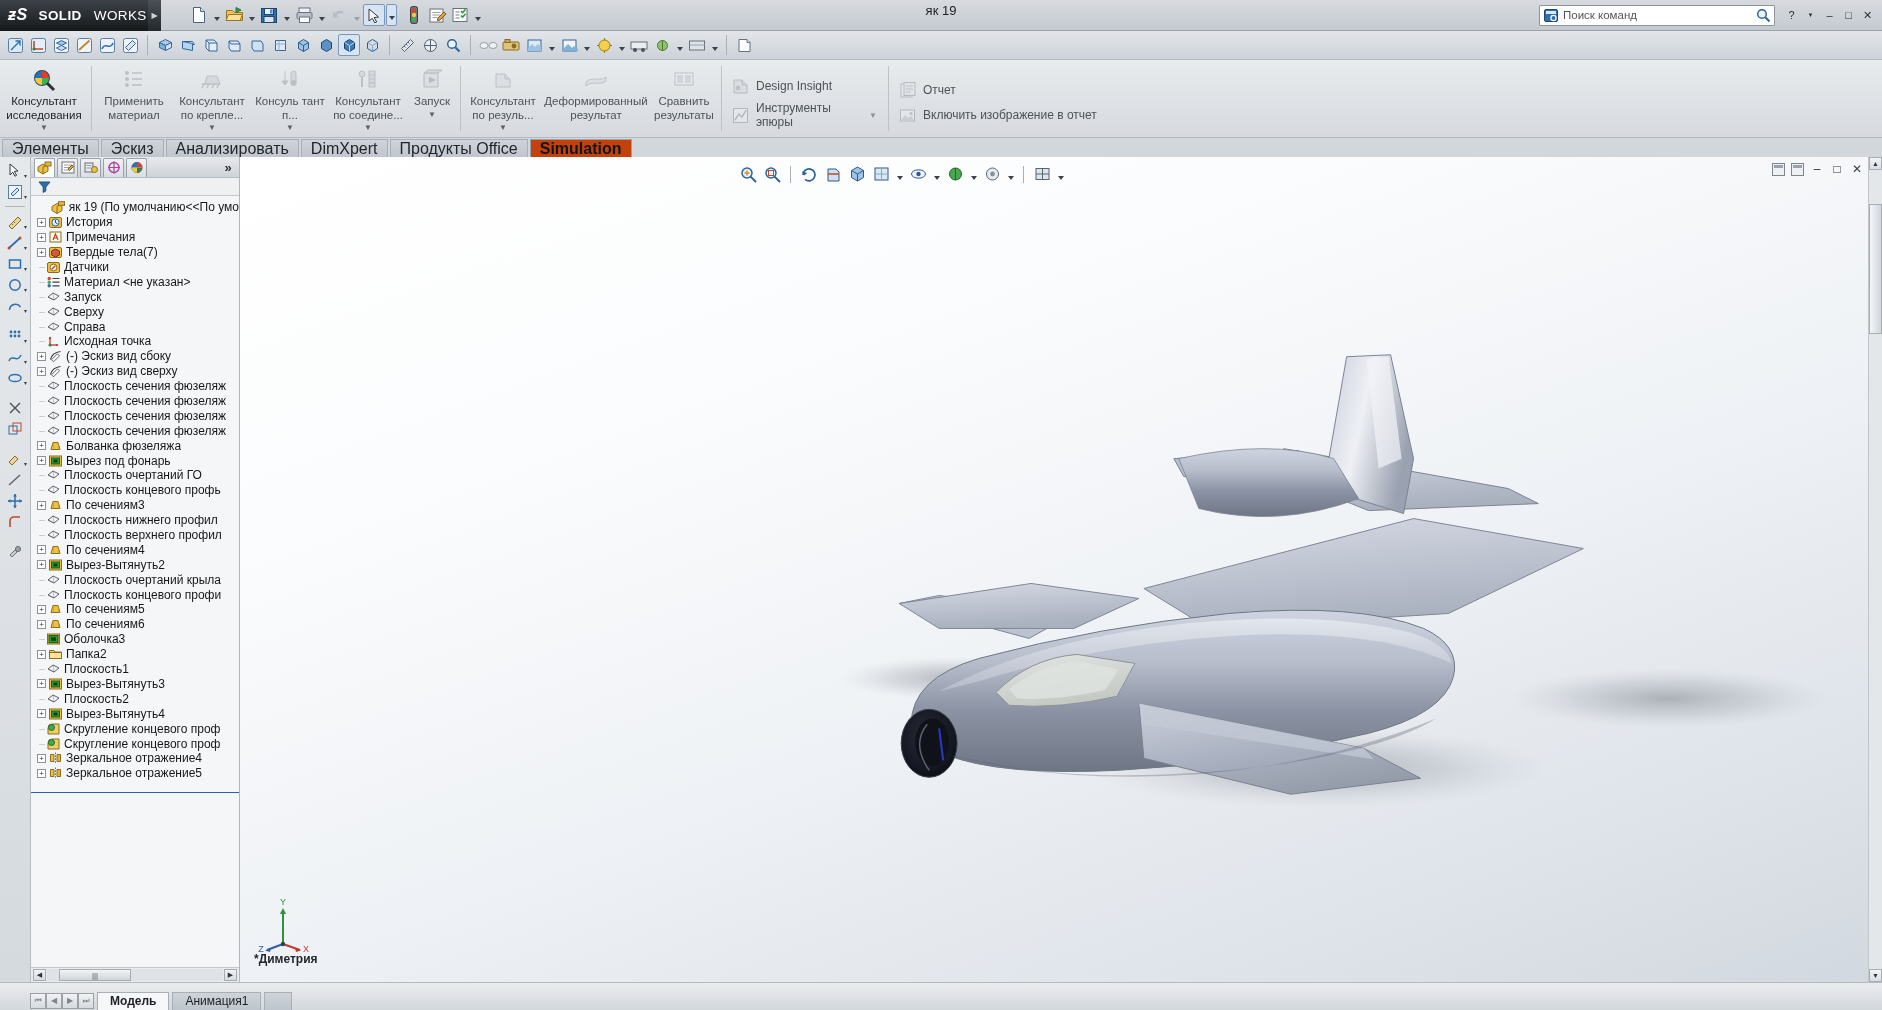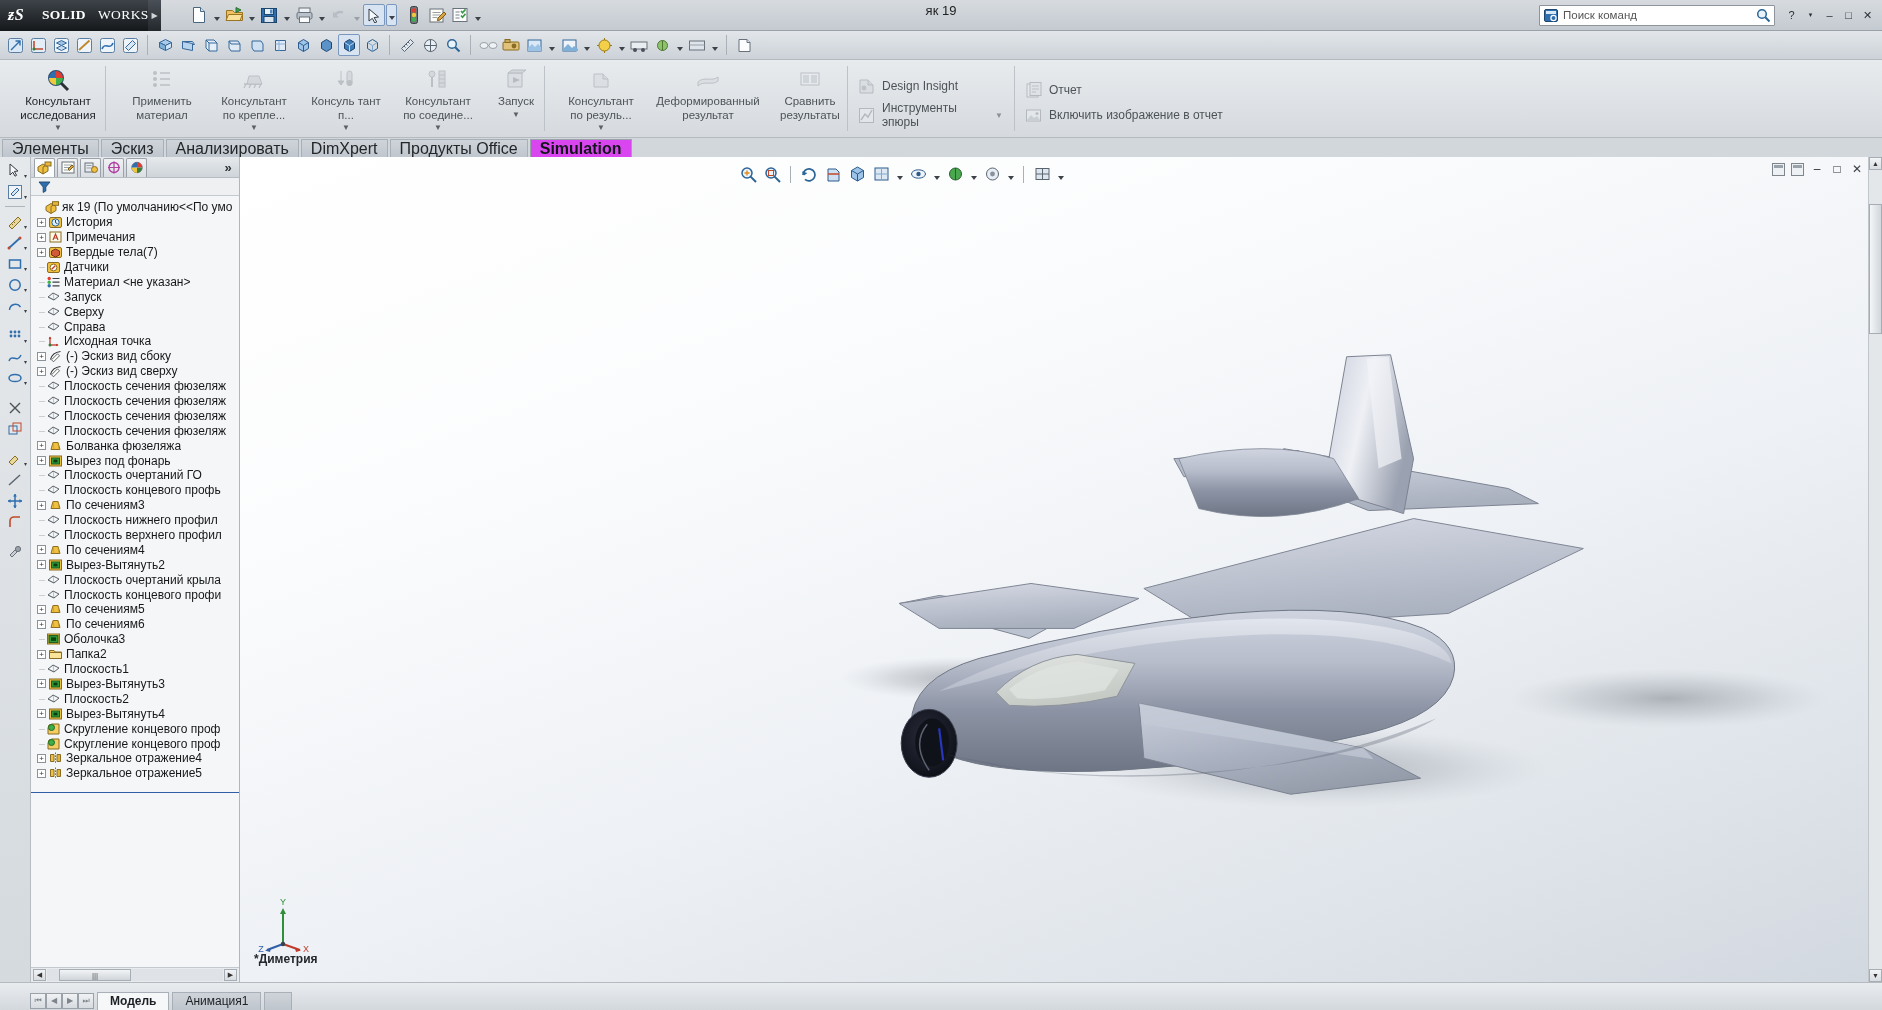--- a/index.html
+++ b/index.html
@@ -16,22 +16,22 @@
   
   .titlebar {
     position:absolute; left:0; top:0; width:1882px; height:31px;
     background:linear-gradient(#d7dbe0,#c4cad1);
     border-bottom:1px solid #9aa1a9;
     display:flex; align-items:center;
   }
   .sw-logo {
     width:148px; height:31px;
     background:linear-gradient(#3d4349,#15181b);
-    display:flex; align-items:center; gap:18px; padding-left:8px;
-    color:#fff; font-size:14px; font-weight:bold; letter-spacing:.4px;font-family:Liberation Serif, serif;
+    display:flex; align-items:center; gap:11px; padding-left:8px;
+    color:#fff; font-size:14px; font-weight:bold; letter-spacing:.4px;
   }
   .sw-logo .ds { font-style:italic; font-size:16px; font-weight:bold; }
   .sw-logo .nm { font-size:13.5px; }
   .sw-logo .nm b { font-weight:bold; }
   .sw-logo .nm span.light { font-weight:normal;padding-left:12px; }
   .caret-tab {
     width:13px; height:31px; background:linear-gradient(#4a5057,#23282d);
     color:#cfd4d8; font-size:8px; display:flex; align-items:center; justify-content:center;
   }
   .qat { display:flex; align-items:center; height:31px; padding:0 4px; gap:1px; }
@@ -71,21 +71,21 @@
   .ribbon {
     position:absolute; left:0; top:60px; width:1882px; height:78px;
     background:linear-gradient(#e8ebee,#d6dade);
     border-bottom:1px solid #b4bac0;
     display:flex; align-items:stretch;
   }
   .rgroup { display:flex; align-items:stretch; }
   .rdiv { width:1px; background:#bcc2c8; margin:6px 3px; }
   .rbtn {
     width:78px; display:flex; flex-direction:column; align-items:center;
-    padding-top:5px; cursor:default;margin-left:14px;
+    padding-top:5px; cursor:default;
   }
   .rbtn.wide { width:88px; }
   .rbtn .rglyph { height:30px; display:flex; align-items:center; justify-content:center; }
   .rbtn .rlab {
     font-size:11.5px; line-height:13.5px; text-align:center; color:#4c5358;
     width:100%; word-break:break-word; padding:0 1px;
   }
   .rbtn.active .rlab { color:#1d2226; }
   .rbtn .rcaret { font-size:8px; color:#596066; line-height:9px; margin-top:1px; }
   .rlist { display:flex; flex-direction:column; justify-content:center; padding:8px 8px 0 6px; gap:6px; }
@@ -97,21 +97,21 @@
     position:absolute; left:0; top:138px; width:1882px; height:19px;
     background:#d2d7dc; display:flex; align-items:flex-end; padding-left:2px;
   }
   .tabrow .tab {
     height:18px; padding:0 9px; font-size:16px; color:#232629;
     background:linear-gradient(#cfd4da,#bfc6cd);
     border:1px solid #a8afb6; border-bottom:none; margin-right:2px;
     display:flex; align-items:center; border-radius:1px 1px 0 0;
   }
   .tabrow .tab.sel {
-    background:#d946ef; font-weight:bold; border-color:#9aa1a8; color:#11151a;
+    background:#c2410c; font-weight:bold; border-color:#9aa1a8; color:#11151a;
   }
 
   
   .railwrap {
     position:absolute; left:0; top:157px; width:31px; bottom:28px;
     background:linear-gradient(#e6e9ec,#d5dade);
     border-right:1px solid #b6bcc2;
     display:flex; flex-direction:column; align-items:center; padding-top:3px;
   }
   .rail-i { width:24px; height:21px; display:flex; align-items:center; justify-content:center; position:relative; }
@@ -139,21 +139,21 @@
   .tt.more { border:none; background:transparent; font-weight:bold; font-size:13px; color:#2b3035; margin-left:auto; margin-right:4px; width:14px;}
   .filterbar {
     height:18px; background:#eef0f2; border-bottom:1px solid #c3c9ce;
     display:flex; align-items:center; padding-left:6px;
   }
   .tree-body { flex:1; overflow:hidden; padding-top:4px; background:#f5f6f7; position:relative; }
   .trow {
     display:flex; align-items:center; height:14.9px; padding-left:6px;
     font-size:12px; color:#16181a; white-space:nowrap;
   }
-  .trow.root { padding-left:4px; }
+  .trow.root { padding-left:4px;justify-content:flex-end; }
   .plus {
     width:9px; height:9px; border:1px solid #8b9299; background:#fff;
     font-size:8px; line-height:7px; text-align:center; color:#333;
     margin-right:2px; flex:none;
   }
   .dots { width:9px; flex:none; text-align:center; color:#9aa1a8; font-size:9px; letter-spacing:-1px;}
   .ti { width:15px; height:13px; display:inline-flex; align-items:center; justify-content:center; flex:none; margin-right:3px;}
   .tlabel { overflow:hidden; }
   .tree-hl { position:absolute; left:0; right:0; height:1px; background:#2f5fa8; }
   .tree-scroll-x {

